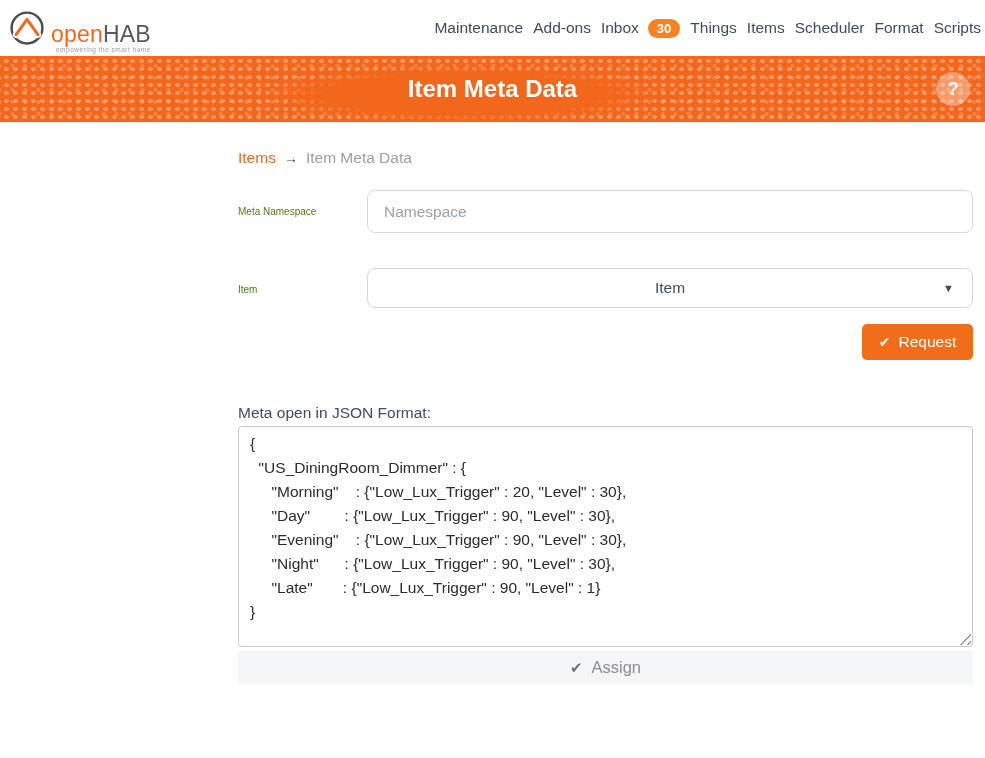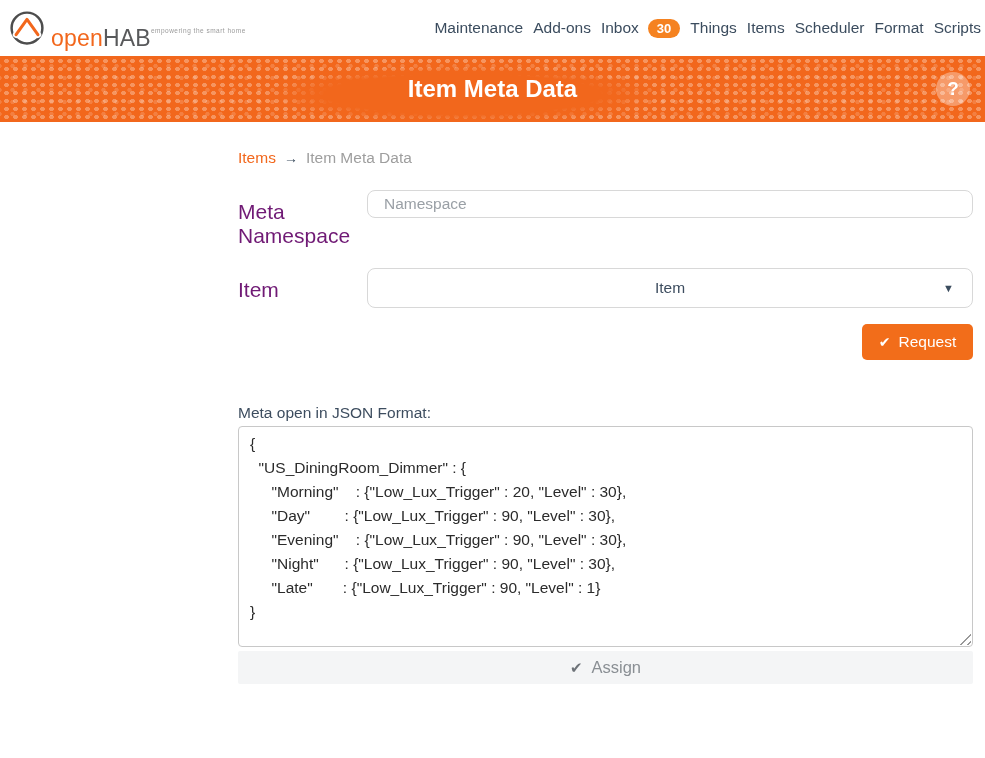--- a/index.html
+++ b/index.html
@@ -3,21 +3,21 @@
 <meta charset="utf-8">
 <style>
   html,body{margin:0;padding:0;background:#fff;}
   body{width:985px;height:758px;overflow:hidden;font-family:"Liberation Sans",sans-serif;}
   .page{position:relative;width:985px;height:758px;background:#fff;}
 
   
   .navbar{position:absolute;top:0;left:0;width:985px;height:56px;background:#fff;
           display:flex;align-items:center;justify-content:space-between;box-sizing:border-box;padding:0 4px 0 8px;}
   .logo{display:flex;align-items:center;gap:5px;cursor:pointer;}
-  .logo-text{display:flex;flex-direction:row;line-height:1;margin-top:20px;}
+  .logo-text{display:flex;flex-direction:column;line-height:1;margin-top:20px;}
   .brand{font-size:23px;letter-spacing:.2px;}
   .brand-open{color:#f2671c;}
   .brand-hab{color:#58595b;}
   .tagline{font-size:6.5px;color:#9a9a9a;letter-spacing:.5px;text-align:right;margin-top:1px;}
   .nav-items{display:flex;align-items:center;gap:10px;}
   .nav-link{font-size:15.5px;color:#3b4c5e;text-decoration:none;cursor:pointer;display:flex;align-items:center;gap:9px;white-space:nowrap;}
   .badge{background:#f58220;color:#fff;font-size:13px;font-weight:bold;border-radius:11px;
          padding:3px 9px;line-height:1;display:inline-block;}
 
   
@@ -35,25 +35,25 @@
   .help-btn{position:absolute;top:16px;right:15px;width:34px;height:34px;border-radius:50%;
             border:none;background:rgba(255,255,255,.34);color:#fff;font-size:19px;font-weight:bold;
             z-index:3;cursor:pointer;font-family:"Liberation Sans",sans-serif;}
 
   
   .breadcrumb{position:absolute;left:238px;top:149px;font-size:15.5px;display:flex;align-items:center;gap:8px;}
   .crumb-link{color:#f2671c;text-decoration:none;cursor:pointer;}
   .crumb-arrow{color:#3b4c5e;font-size:14px;}
   .crumb-current{color:#9e9e9e;}
 
-  .field-label{position:absolute;left:238px;width:115px;font-size:21px;color:#701a75;line-height:24px;}
+  .field-label{position:absolute;left:238px;width:115px;font-size:10px;color:#4d7c0f;line-height:24px;}
   .lbl-namespace{top:200px;}
   .lbl-item{top:278px;}
 
-  .text-input{position:absolute;left:367px;top:190px;width:606px;height:28px;box-sizing:border-box;
+  .text-input{position:absolute;left:367px;top:190px;width:606px;height:43px;box-sizing:border-box;
               border:1px solid #d8d8d8;border-radius:8px;padding:0 16px;font-size:15.5px;
               color:#3d4d5f;font-family:"Liberation Sans",sans-serif;outline:none;}
   .text-input::placeholder{color:#9aa0a6;}
 
   .select{position:absolute;left:367px;top:268px;width:606px;height:40px;box-sizing:border-box;
           border:1px solid #d8d8d8;border-radius:8px;background:#fff;cursor:pointer;
           display:flex;align-items:center;justify-content:center;font-size:15.5px;color:#3d4d5f;}
   .caret{position:absolute;right:18px;top:50%;transform:translateY(-50%);font-size:11px;color:#3b4c5e;}
 
   .request-btn{position:absolute;top:324px;left:862px;width:111px;height:36px;border:none;border-radius:5px;

